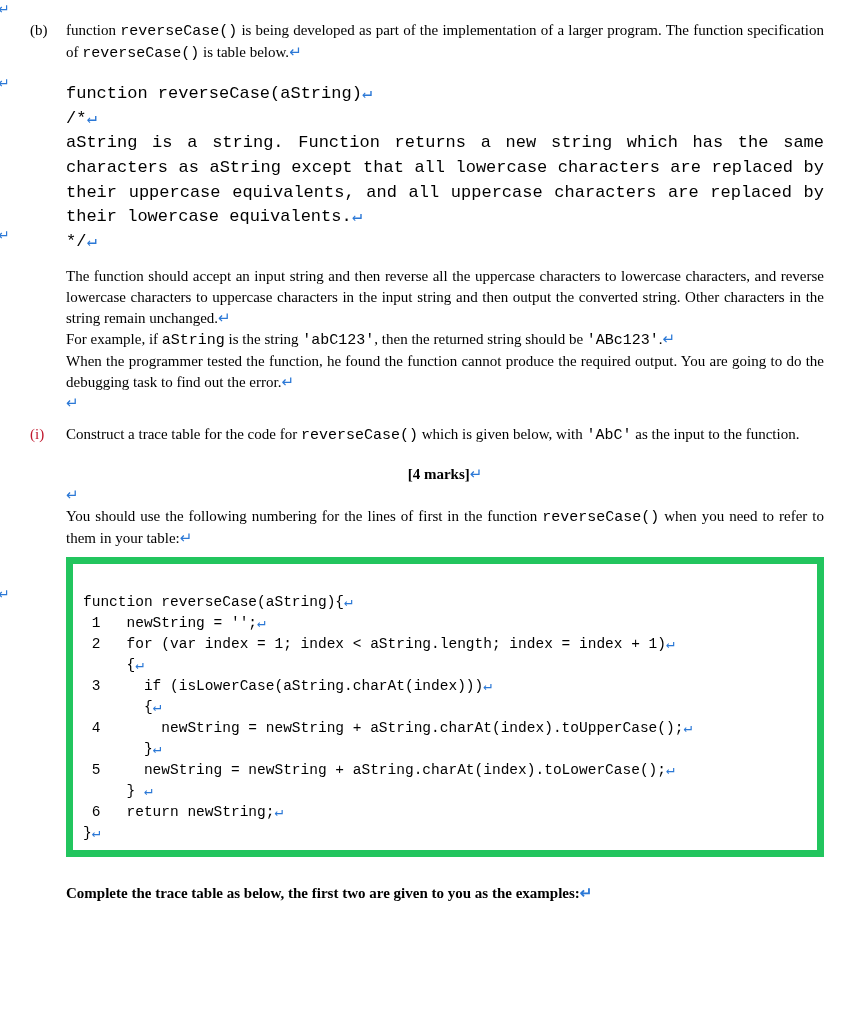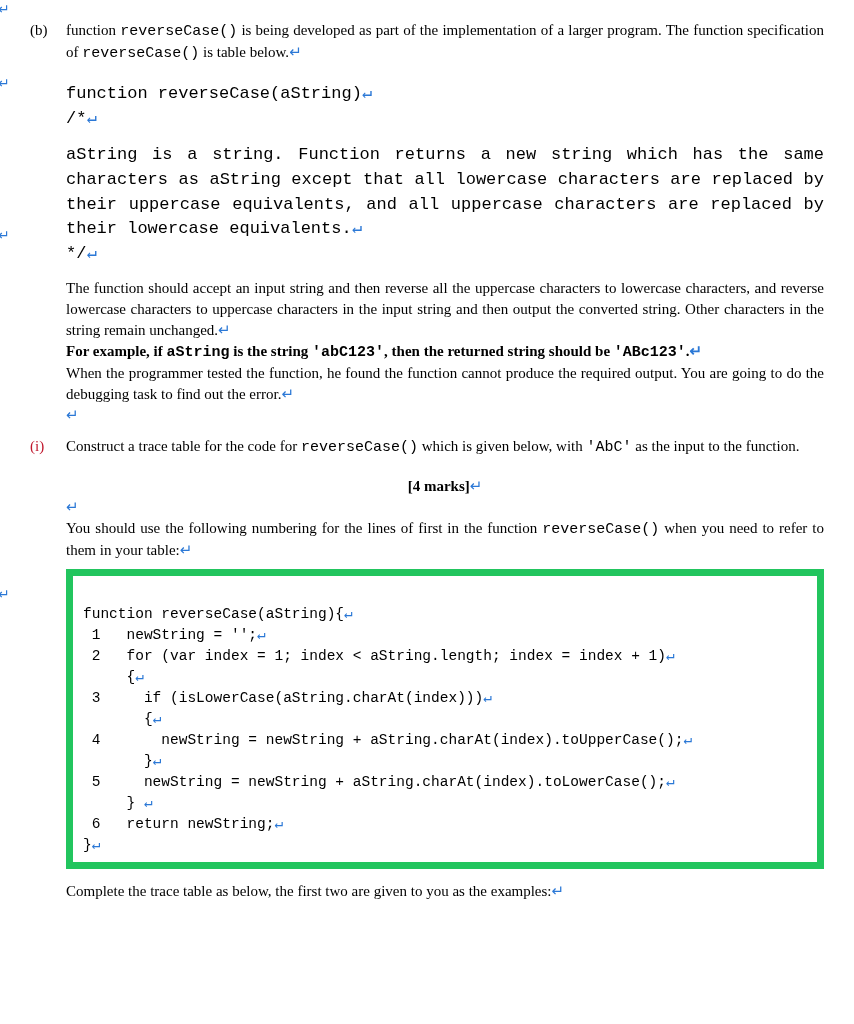--- a/index.html
+++ b/index.html
@@ -68,21 +68,22 @@
   }
   .left-marker {
     position: absolute;
     left: -2px;
     color: #2b78d6;
     font-size: 14px;
   }
   .rel { position: relative; }
   .complete {
     margin-left: 36px;
-    margin-top: 12px;
+    margin-top: 26px;
+    font-weight: bold;
   }
   .func-spec {
     margin-left: 36px;
     margin-top: 18px;
     font-family: Liberation Mono, monospace;
     font-size: 17px;
     line-height: 1.45;
   }
 </style>
 </head>
@@ -95,31 +96,31 @@
   <div class="txt">
     <span>function </span><span class="mono">reverseCase()</span><span> is being developed as part of the implementation of a larger program. The function specification of </span><span class="mono">reverseCase()</span><span> is table below.</span><span class="blue">↵</span>
   </div>
 </div>
 
 <span class="left-marker" style="top:74px;">↵</span>
 
 <div class="func-spec">
   <div><span>function reverseCase(aString)</span><span class="blue">↵</span></div>
   <div><span>/*</span><span class="blue">↵</span></div>
-  <div style="text-align:justify;margin-top:12px;"><span> aString is a string. Function returns a new string which has the same  characters as aString except that all lowercase characters are replaced by their uppercase equivalents, and all uppercase characters are replaced by their lowercase equivalents.</span><span class="blue">↵</span></div>
+  <div style="text-align:justify;"><span> aString is a string. Function returns a new string which has the same  characters as aString except that all lowercase characters are replaced by their uppercase equivalents, and all uppercase characters are replaced by their lowercase equivalents.</span><span class="blue">↵</span></div>
   <div><span>*/</span><span class="blue">↵</span></div>
 </div>
 
 <span class="left-marker" style="top:226px;">↵</span>
 
 <div class="block-indent para-jus">
   <span>The function should accept an input string and then reverse all the uppercase characters to lowercase characters, and reverse lowercase characters to uppercase characters in the input string and then output the converted string. Other characters in the string remain unchanged.</span><span class="blue">↵</span>
 </div>
 
-<div class="block-indent" style="text-align:justify;font-weight:bold;">
+<div class="block-indent" style="text-align:justify;">
   <span>For example, if </span><span class="mono">aString</span><span> is the string </span><span class="mono">'abC123'</span><span>, then the returned string should be </span>
   <span class="mono">'ABc123'</span><span>.</span><span class="blue">↵</span>
 </div>
 
 <div class="block-indent" style="text-align:justify;">
   <span>When the programmer tested the function, he found the function cannot produce the required output. You are going to do the debugging task to find out the error.</span><span class="blue">↵</span>
 </div>
 <div class="block-indent">
   <span class="blue">↵</span>
 </div>

